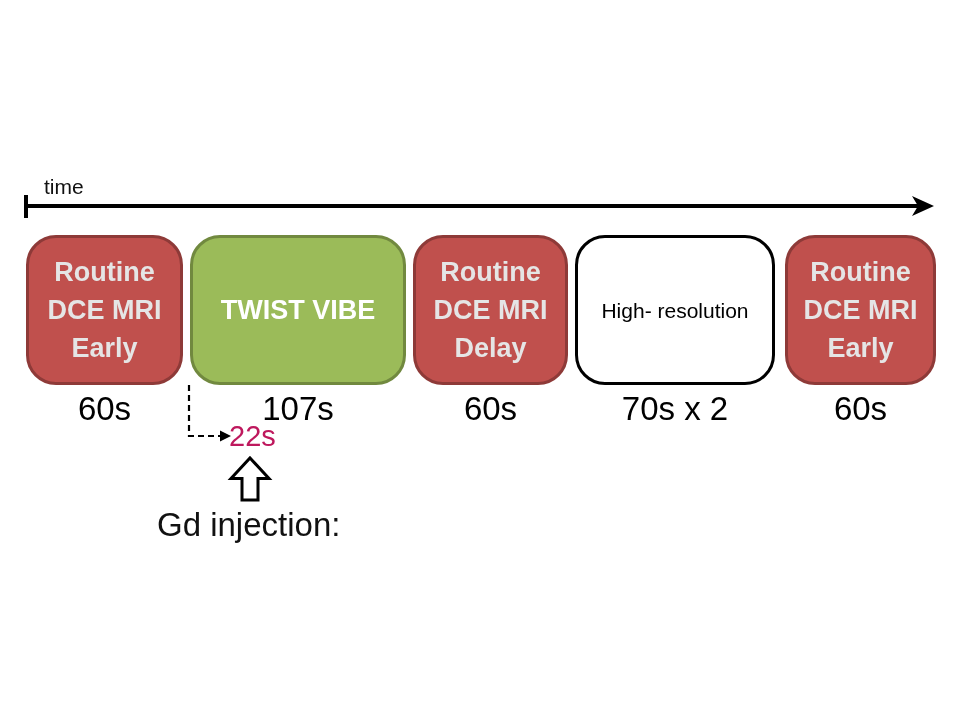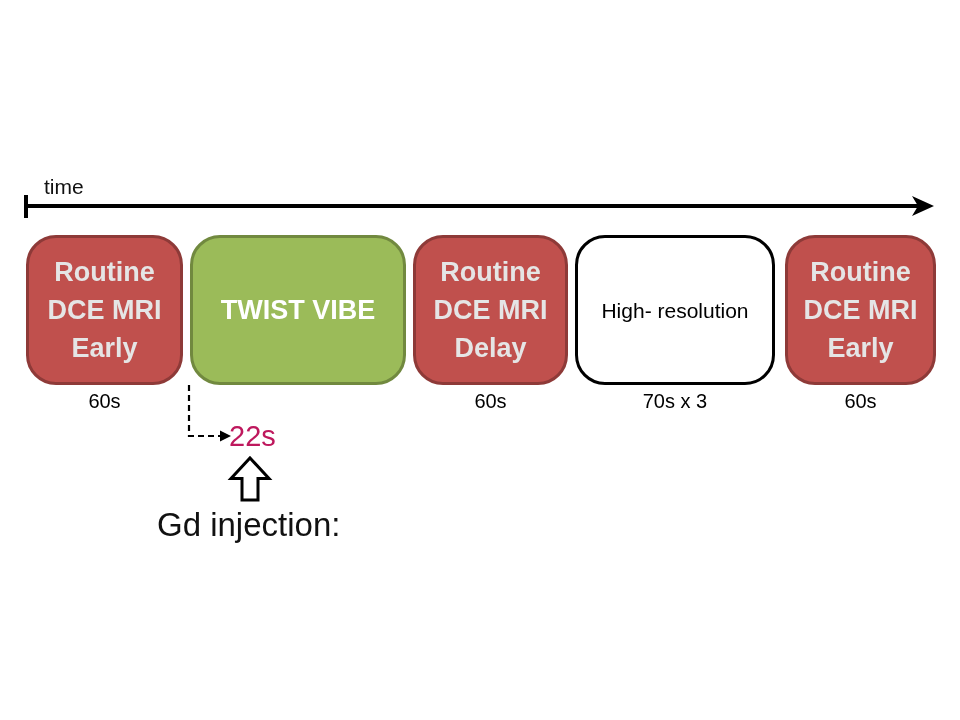--- a/index.html
+++ b/index.html
@@ -27,21 +27,21 @@
   }
   .box.green{
     background:var(--green-fill); border:3px solid var(--green-border);
     color:#fff; font-size:27px; font-weight:600; line-height:38px;
   }
   .box.white{
     background:var(--white-fill); border:3px solid var(--black);
     color:#000; font-size:21px; font-weight:400; line-height:31px;
   }
   .duration{
-    position:absolute; top:378px; height:38px; font-size:20px;
+    position:absolute; top:378px; height:38px; font-size:33px;
     text-align:center; color:#000;
   }
   .delay-label{
     position:absolute; left:229px; top:408px; font-size:29px; color:#be185d;
   }
   .injection-row{
     position:absolute; left:157px; top:494px; display:flex;
     align-items:baseline; gap:8px; white-space:nowrap;
   }
   .inj-title{font-size:33px; color:#111;}
@@ -86,22 +86,23 @@
     <span>High- resolution</span>
   </div>
 
   <div class="box red" style="left:785px;width:151px">
     <span>Routine</span>
     <span>DCE MRI</span>
     <span>Early</span>
   </div>
 
   <div class="duration" style="left:26px;width:157px">60s</div>
+  <div class="duration" style="left:190px;width:216px">107s</div>
   <div class="duration" style="left:413px;width:155px">60s</div>
-  <div class="duration" style="left:575px;width:200px">70s x 3</div>
+  <div class="duration" style="left:575px;width:200px">70s x 2</div>
   <div class="duration" style="left:785px;width:151px">60s</div>
 
   <div class="delay-label">22s</div>
 
   <div class="injection-row">
     <span class="inj-title">Gd injection:</span>
   </div>
 
 </div>
 

